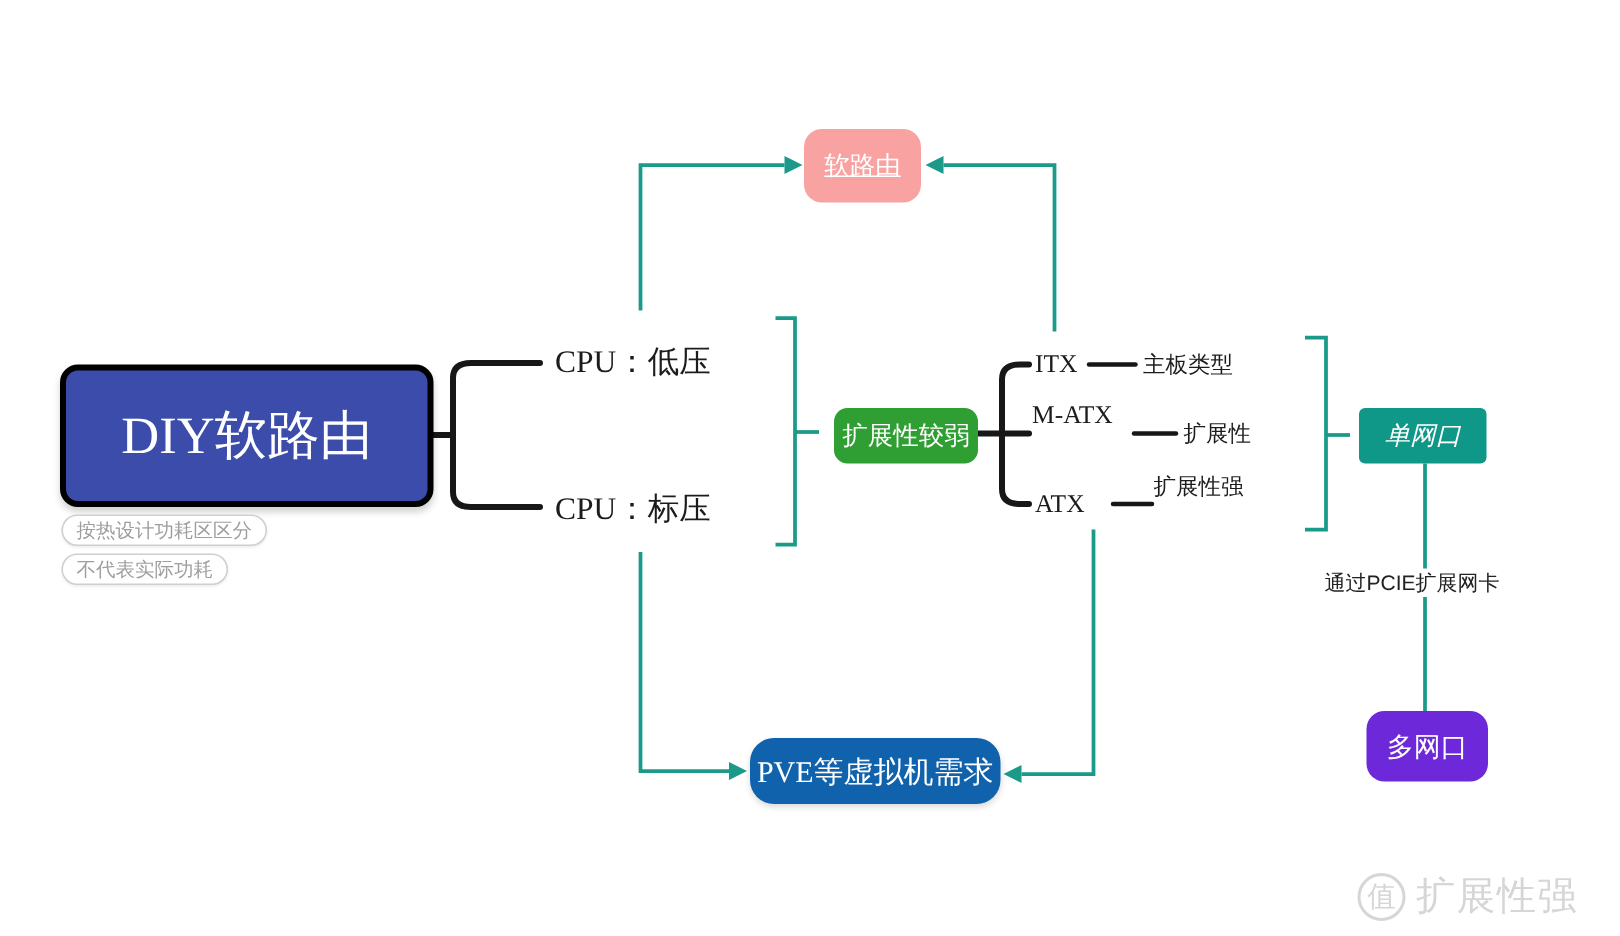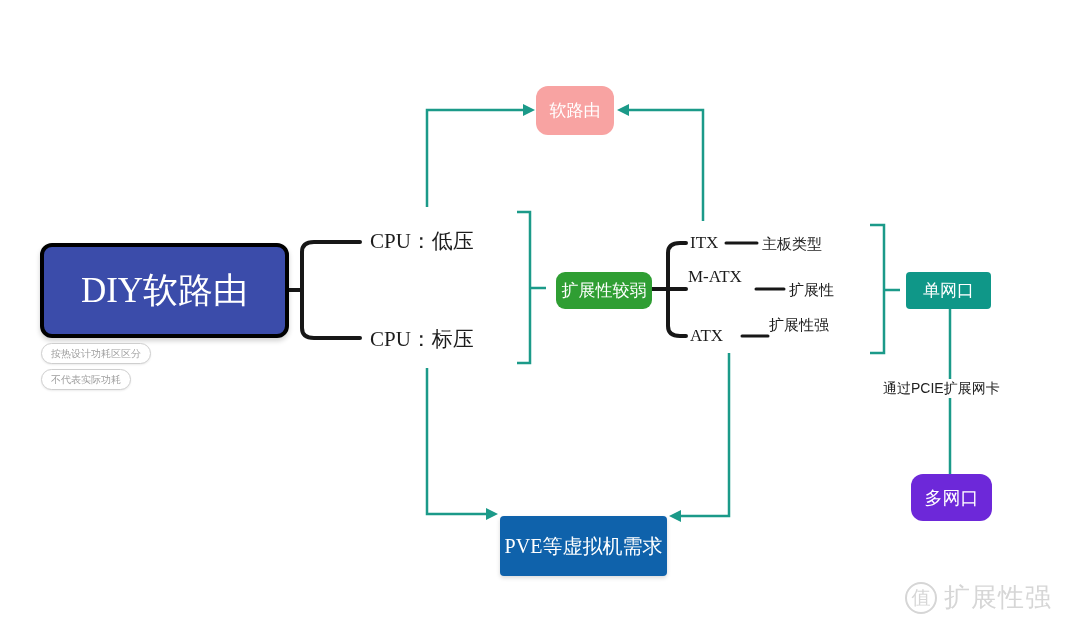--- a/index.html
+++ b/index.html
@@ -11,48 +11,48 @@
   .node{position:absolute;display:flex;align-items:center;justify-content:center;
         box-sizing:border-box;color:#fff;}
   .root-node{
     left:40px;top:243px;width:249px;height:95px;background:#3b4caa;
     border:4px solid #000000;border-radius:12px;
     font-family:"Liberation Serif",serif;font-size:35px;
     box-shadow:0 3px 5px rgba(0,0,0,.18);
   }
   .pill{
     position:absolute;left:41px;background:#fff;border:1px solid #cfcfcf;
-    border-radius:11px;color:#9e9e9e;font-size:10px;line-height:17px;
+    border-radius:11px;color:#9e9e9e;font-size:13px;line-height:17px;
     padding:1px 9px;white-space:nowrap;box-shadow:0 1px 2px rgba(0,0,0,.08);
   }
   .pill.n1{top:343px;}
   .pill.n2{top:369px;}
   .plain{position:absolute;color:#1c1c1c;white-space:nowrap;}
   .serif{font-family:"Liberation Serif",serif;}
   .cpu{font-size:21px;line-height:22px;}
   .cpu.low{left:370px;top:230px;}
   .cpu.std{left:370px;top:328px;}
   .soft-router{left:536px;top:86px;width:78px;height:49px;background:#f8a3a2;
-    border-radius:12px;font-size:17px;}
+    border-radius:12px;font-size:17px;text-decoration:underline;}
   .board-type{left:556px;top:272px;width:96px;height:37px;background:#2f9e33;
     border-radius:9px;font-size:17px;}
   .board-name{font-size:17px;line-height:18px;}
   .board-name.itx{left:690px;top:234px;}
   .board-name.matx{left:688px;top:268px;}
   .board-name.atx{left:690px;top:327px;}
   .trait{font-size:15px;line-height:17px;}
   .trait.t1{left:762px;top:235px;}
   .trait.t2{left:789px;top:281px;}
   .trait.t3{left:769px;top:316px;}
   .single-port{left:906px;top:272px;width:85px;height:37px;background:#0f9788;
-    border-radius:4px;font-size:17px;}
+    border-radius:4px;font-size:17px;font-style:italic;}
   .multi-port{left:911px;top:474px;width:81px;height:47px;background:#6d28d9;
     border-radius:12px;font-size:18px;}
-  .vm-node{left:500px;top:516px;width:167px;height:60px;background:#0f62ab;
-    border-radius:4px;font-family:"Liberation Serif",serif;font-size:20px;
+  .vm-node{left:500px;top:492px;width:167px;height:44px;background:#0f62ab;
+    border-radius:16px;font-family:"Liberation Serif",serif;font-size:20px;
     box-shadow:0 2px 4px rgba(0,0,0,.15);}
   .edge-label{
     position:absolute;left:881px;top:379px;background:#ffffff;color:#222;
     font-size:14px;line-height:19px;padding:0 2px;white-space:nowrap;
   }
   .watermark{
     position:absolute;left:905px;top:580px;display:flex;align-items:center;
     color:#d6d6d6;gap:7px;
   }
   .wm-badge{

